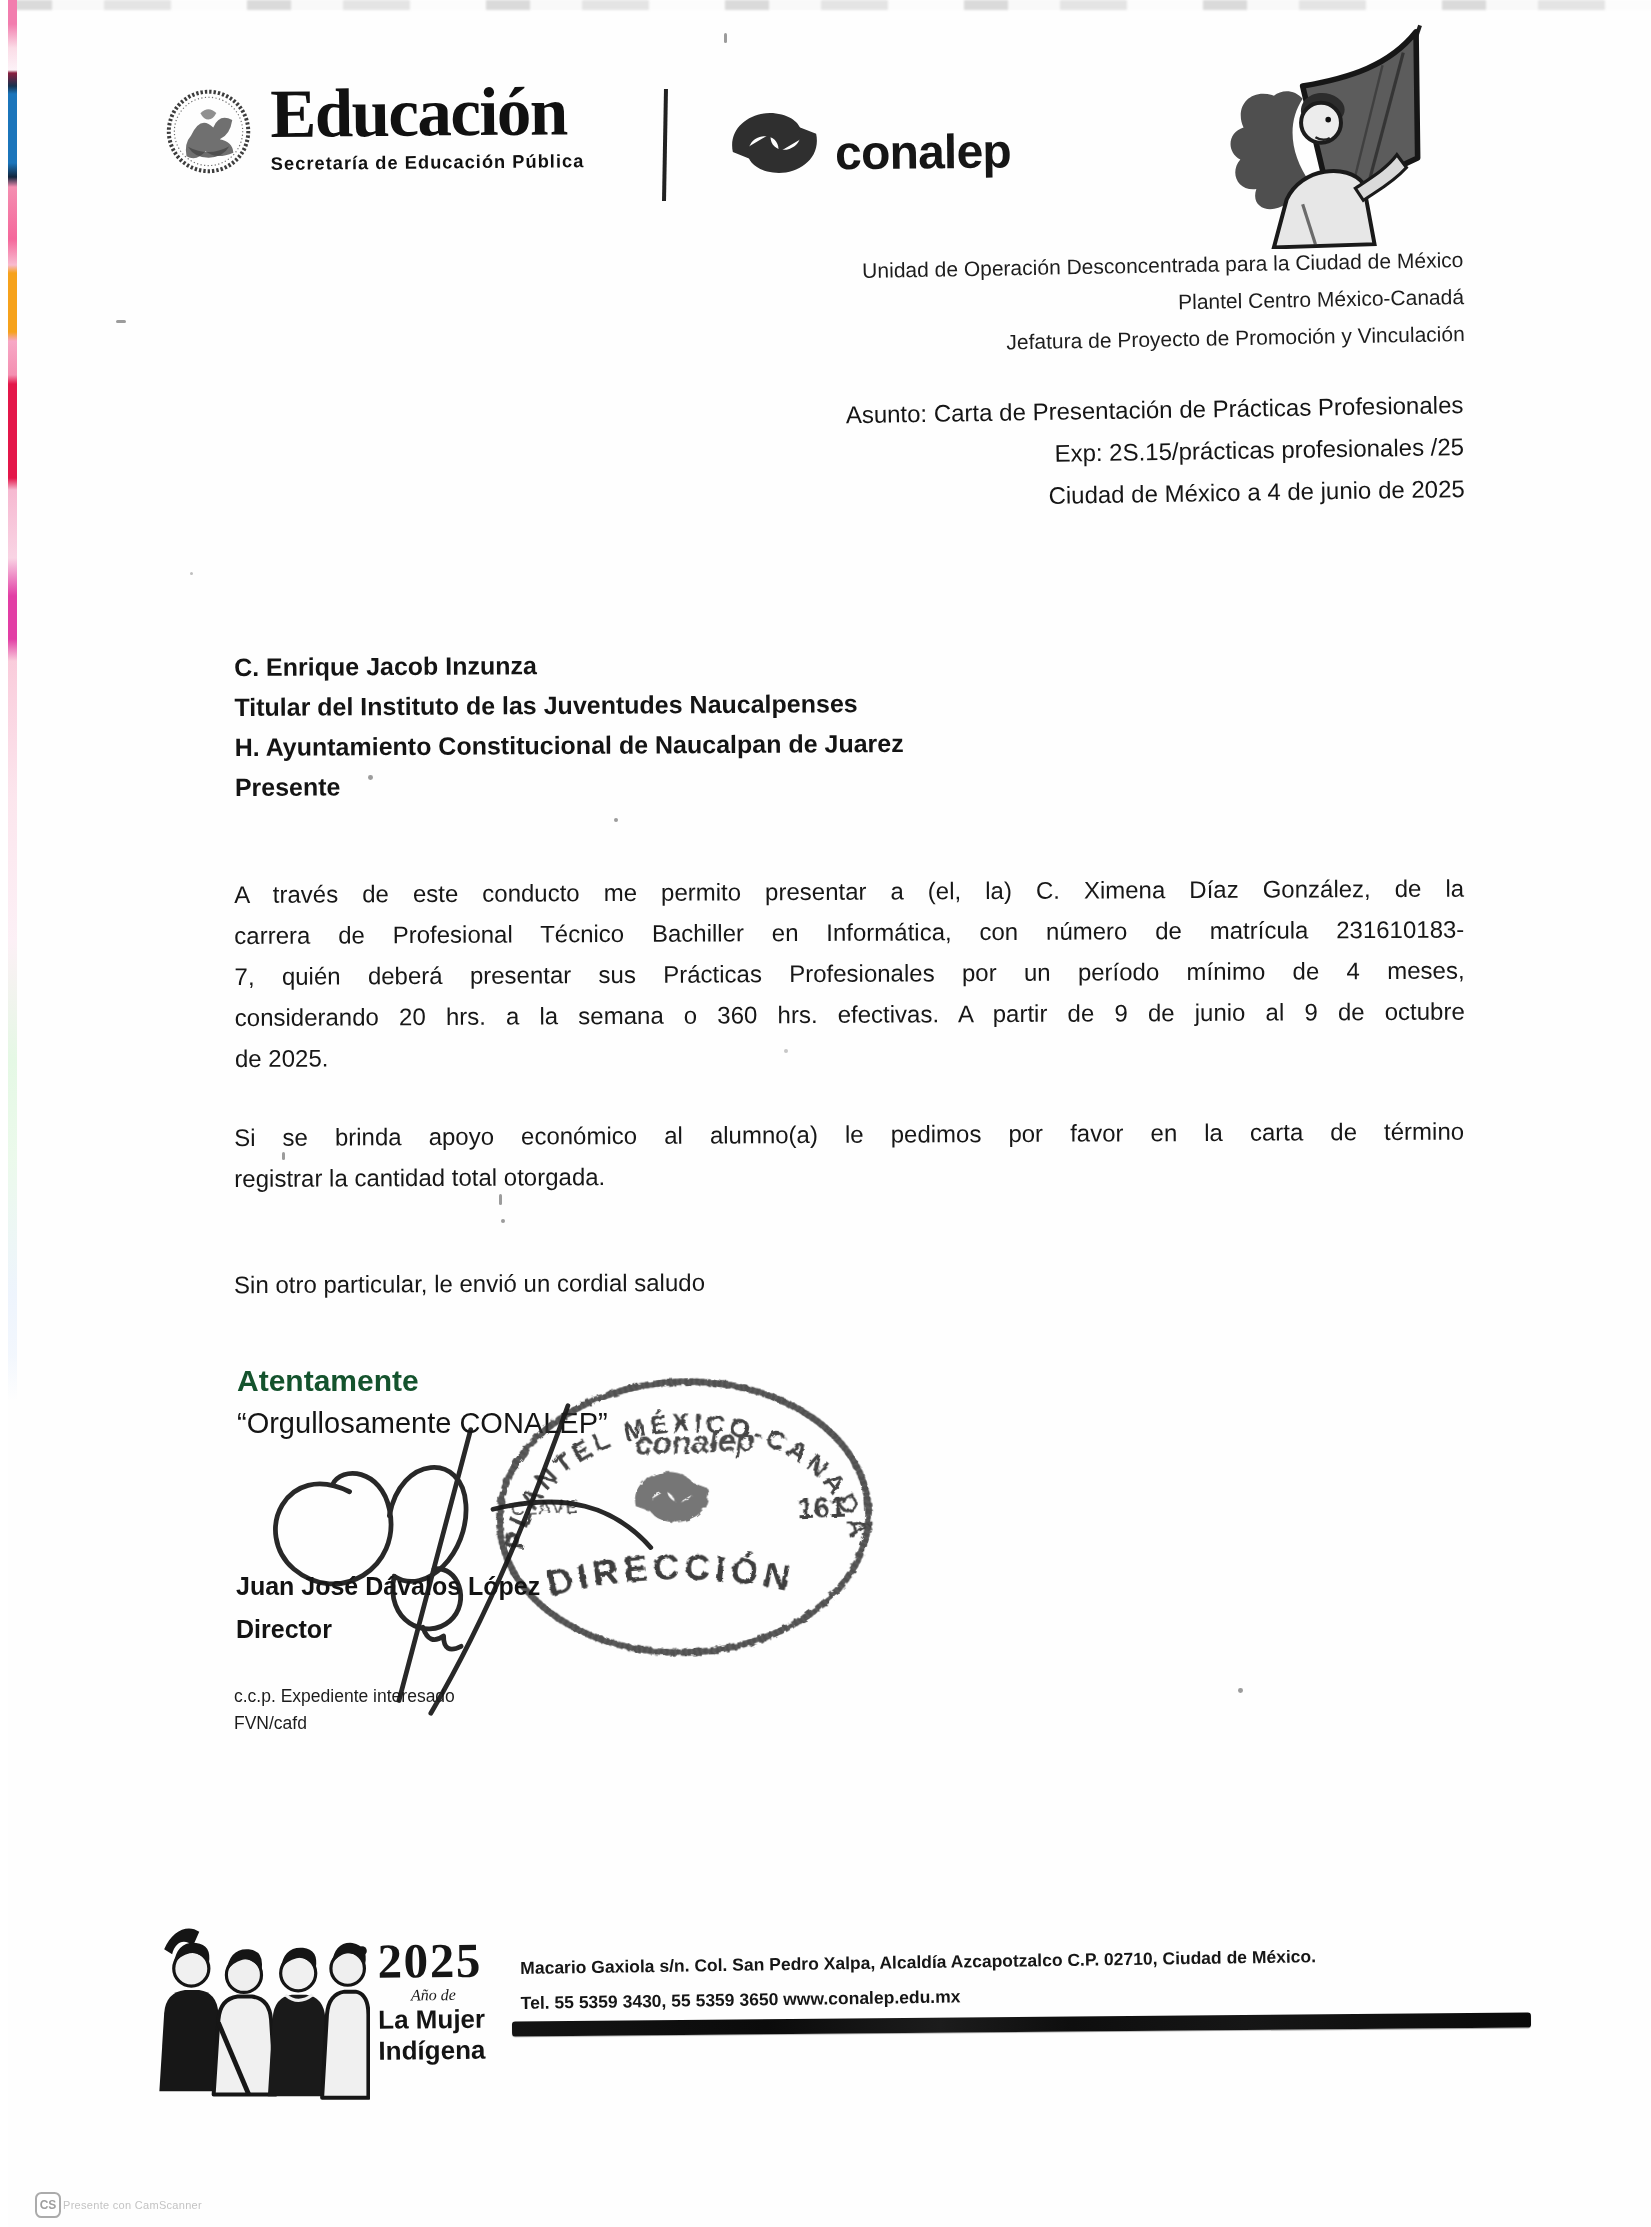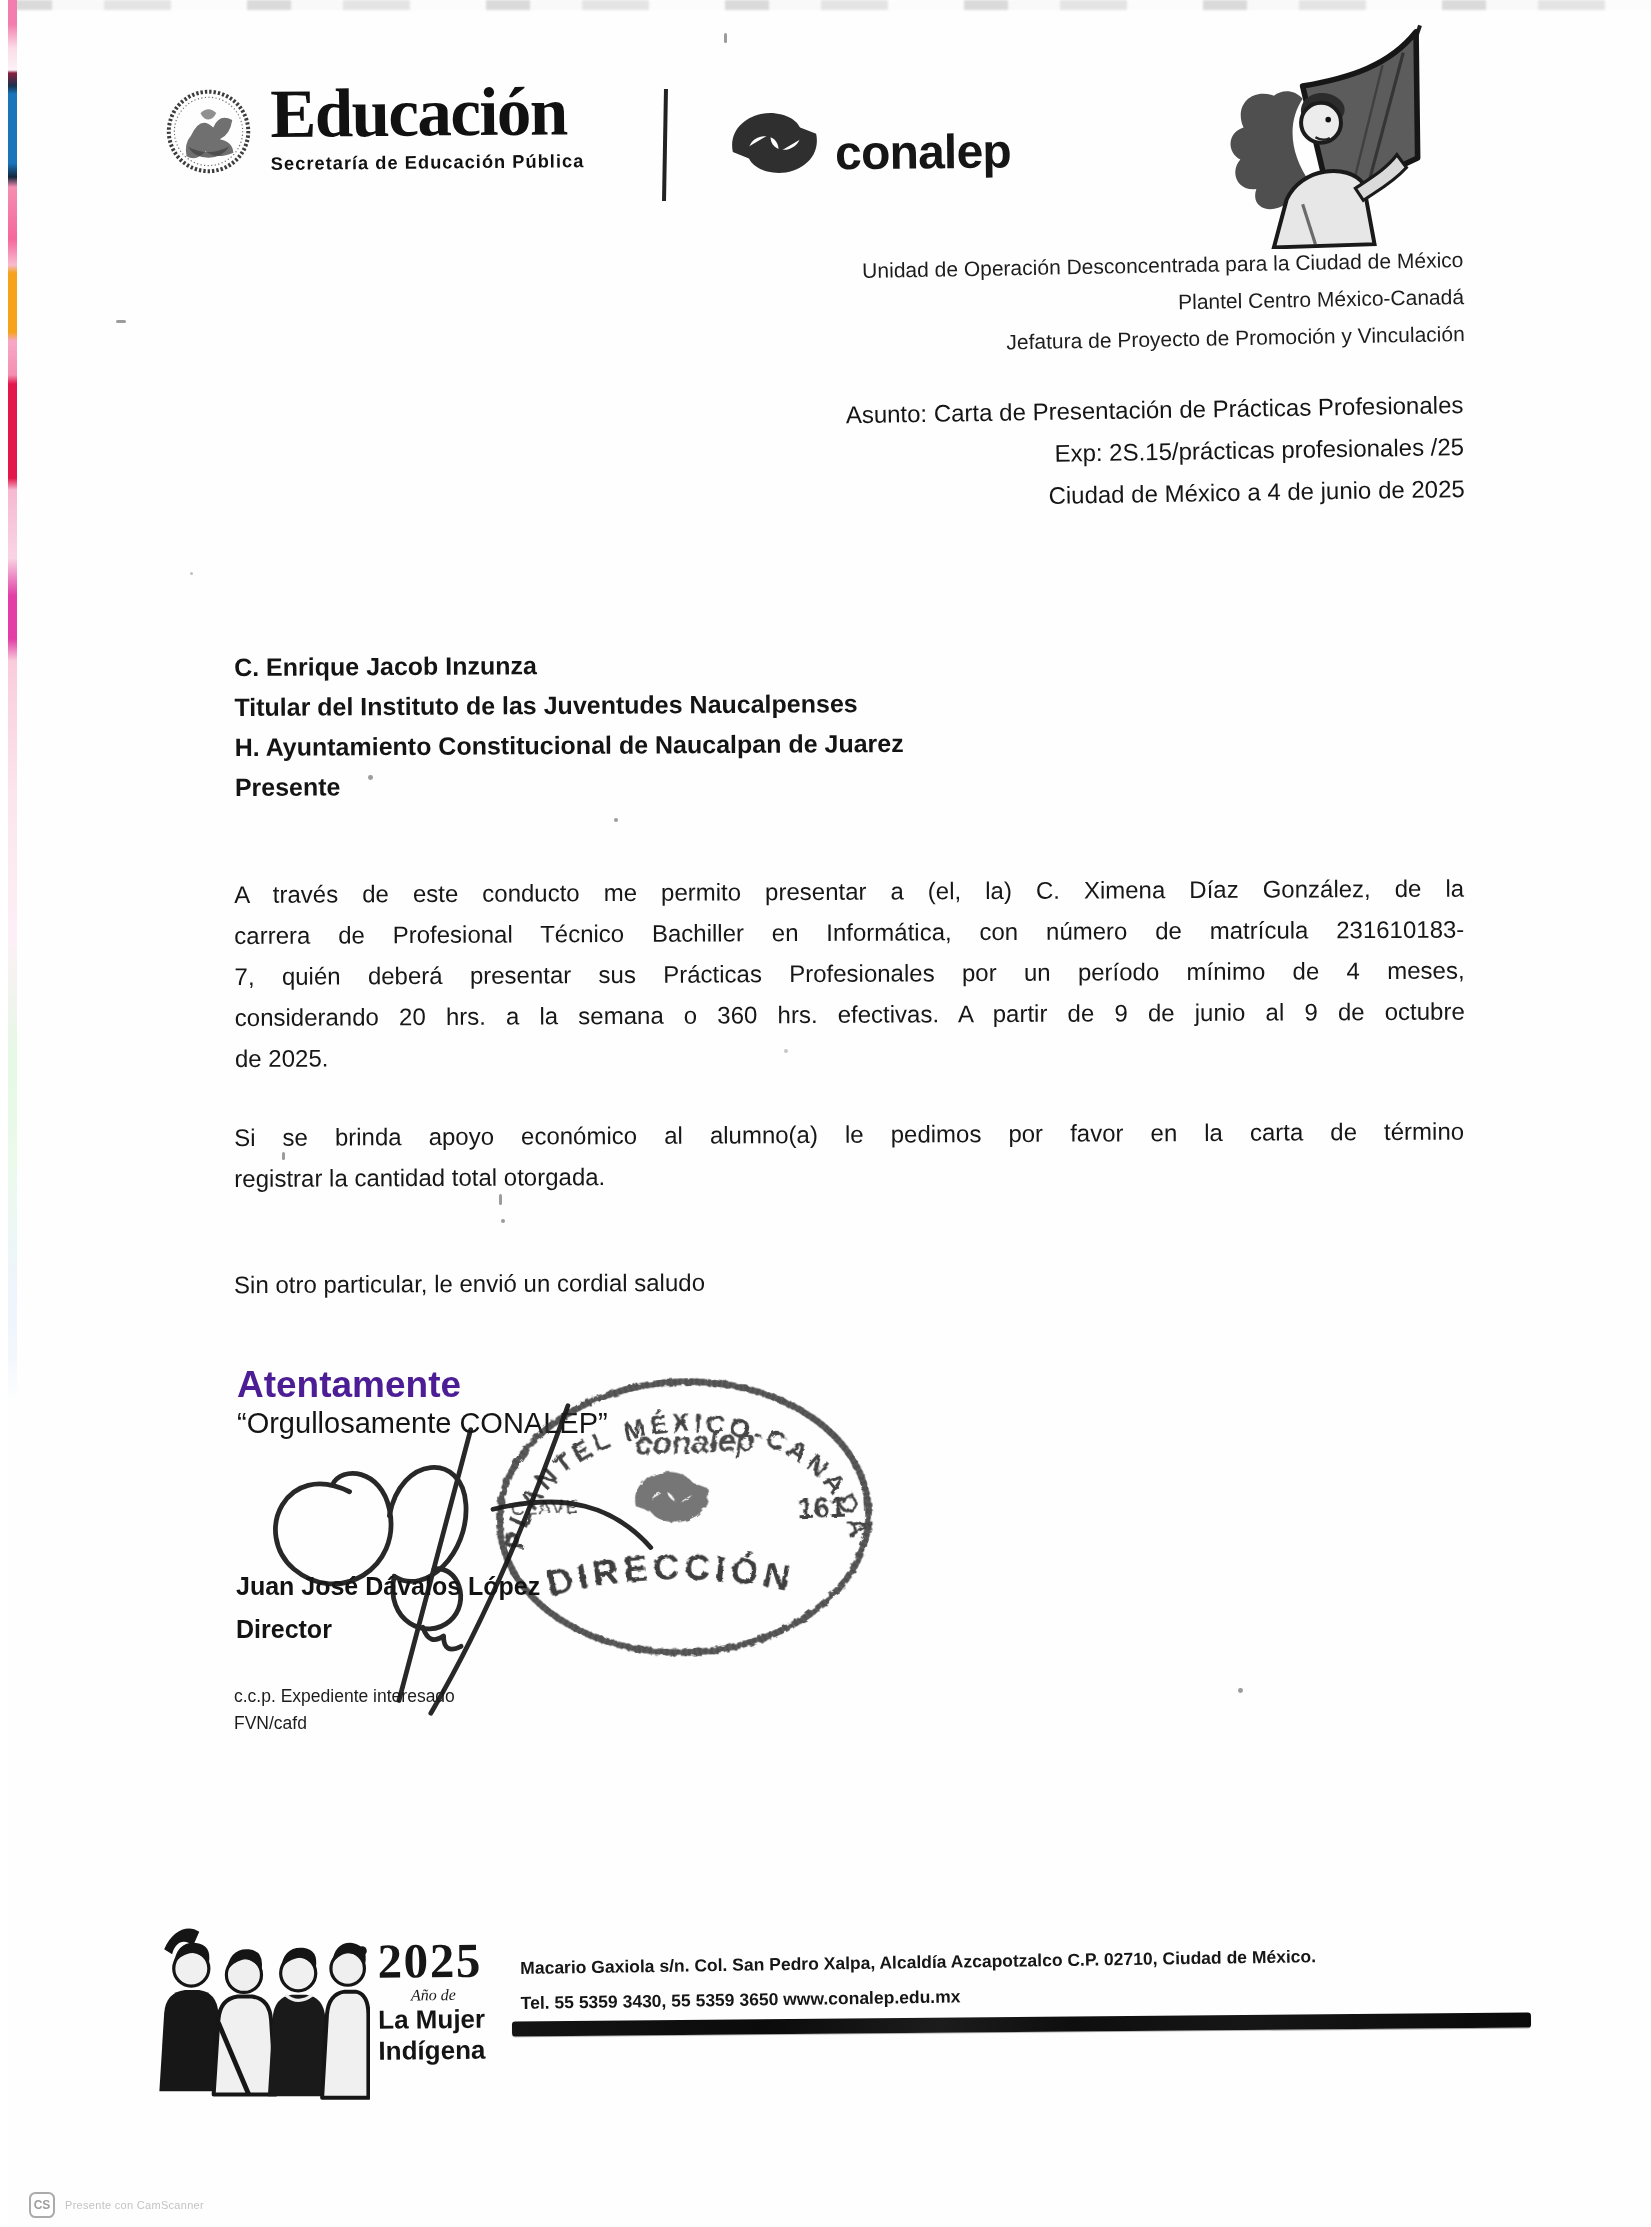--- a/index.html
+++ b/index.html
@@ -69,21 +69,21 @@
     transform:rotate(-.35deg);transform-origin:left top;color:#141414;
   }
   .para{position:absolute;left:226px;width:1230px;font-size:24px;line-height:41px;color:#171717;
     transform:rotate(-.3deg);transform-origin:left top;}
   .jline{text-align:justify;text-align-last:justify;}
   .para .jline:last-child{text-align-last:left;}
   .p1{top:874px;}
   .p2{top:1117px;}
   .closing{position:absolute;left:226px;top:1270px;font-size:24px;transform:rotate(-.3deg);color:#171717;}
 
-  .atentamente{position:absolute;left:229px;top:1364px;font-weight:700;font-size:37px;color:#4c1d95;z-index:2;}
+  .atentamente{position:absolute;left:229px;top:1364px;font-weight:700;font-size:30px;color:#14532d;z-index:2;}
   .motto{position:absolute;left:229px;top:1407px;font-weight:400;font-size:29px;color:#141414;z-index:2;}
   .stamp{position:absolute;left:481px;top:1372px;width:398px;height:299px;z-index:3;opacity:.92;}
   .sig-name{position:absolute;left:228px;top:1572px;font-weight:700;font-size:25px;color:#131313;z-index:4;}
   .sig-role{position:absolute;left:228px;top:1615px;font-weight:700;font-size:25px;color:#131313;z-index:4;}
   .signature{position:absolute;left:222px;top:1396px;width:518px;height:327px;z-index:6;}
   .cc{position:absolute;left:226px;top:1683px;font-size:17.5px;line-height:27px;color:#1c1c1c;}
 
   
   .women-art{position:absolute;left:145px;top:1911px;width:217px;height:190px;}
   .year-block{position:absolute;left:370px;top:1935px;width:151px;text-align:left;transform:rotate(-.6deg);}
@@ -93,21 +93,21 @@
   .address{
     position:absolute;left:512px;top:1951px;width:797px;font-weight:700;
     font-size:17.5px;line-height:35px;color:#161616;
     transform:rotate(-.85deg);transform-origin:left top;
   }
   .redaction-bar{
     position:absolute;left:504px;top:2017px;width:1019px;height:15px;border-radius:3.2px;
     background:linear-gradient(90deg,#141414,#0b0b0b 25%,#1c1c1c 42%,#0e0e0e 55%,#161616 72%,#0a0a0a);
     transform:rotate(-.5deg);box-shadow:0 0.8px 0.8px rgba(0,0,0,.35);
   }
-  .camscanner{position:absolute;left:21px;top:2192px;display:flex;align-items:center;gap:10px;}
+  .camscanner{position:absolute;left:27px;top:2192px;display:flex;align-items:center;gap:2px;}
   .cs-icon{
     width:22px;height:22px;border:2.4px solid #ababab;border-radius:6.4px;background:#fff;
     color:#9e9e9e;font-weight:700;font-size:12px;display:flex;align-items:center;justify-content:center;
   }
   .cs-text{color:#c3c3c3;font-size:11px;letter-spacing:0.3px;}
 </style>
 </head>
 <body>
 
 <div class="page">

